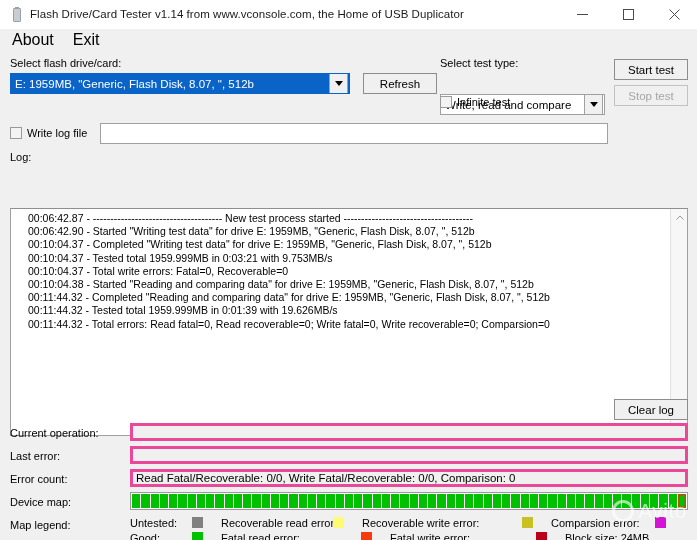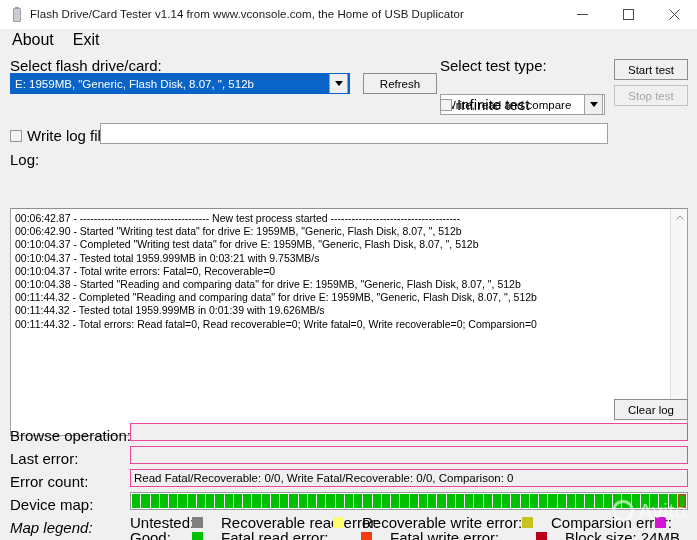--- a/index.html
+++ b/index.html
@@ -93,21 +93,21 @@
   }
 
   
   .main {
     position: relative;
     background: #f0f0f0;
     height: 490px;
   }
 
   .lbl {
-    font-size: 15px;
+    font-size: 11px;
     color: #000;
     white-space: nowrap;
   }
   .abs { position: absolute; }
 
   
   .combo {
     box-sizing: border-box;
     border: 1px solid #a0a0a0;
     background: #ffffff;
@@ -185,33 +185,33 @@
     background: #ffffff;
     height: 21px;
     font-size: 11.5px;
     display: flex;
     align-items: center;
     padding-left: 3px;
     color: #000;
     overflow: hidden;
     white-space: nowrap;
   }
-  .tinput.ro { background: #f0f0f0; border: 1px solid #ec4899; }
+  .tinput.ro { background: #f0f0f0; border: 3px solid #ec4899; }
 
   
   .logbox {
     box-sizing: border-box;
     border: 1px solid #a0a0a0;
     border-top-color: #8f8f8f;
     background: #ffffff;
     overflow: hidden;
     position: relative;
   }
   .log-lines {
-    padding: 3px 0 0 4px;
+    padding: 3px 0 0 17px;
     font-family: "Liberation Sans", sans-serif;
     font-size: 10.5px;
     line-height: 13.2px;
     color: #000;
     white-space: nowrap;
   }
   .log-line { white-space: nowrap; overflow: hidden; }
 
   
   .scrollbar {
@@ -377,21 +377,21 @@
       <div class="sb-arrow bottom">
         <svg width="8" height="5" viewBox="0 0 8 5">
             <path d="M0.5 0.5 L4 4 L7.5 0.5" fill="none" stroke="#9a9a9a" stroke-width="1"></path>
           </svg>
       </div>
     </div>
   </div>
 
   <div class="abs btn" style="left:614px; top:348px; width:74px; height:21px;">Clear log</div>
 
-  <div class="abs lbl" style="left:10px; top:376px;">Browse operation:</div>
+  <div class="abs lbl" style="left:10px; top:376px;">Current operation:</div>
   <div class="abs tinput ro" style="left:130px; top:372px; width:558px; height:18px;"></div>
 
   <div class="abs lbl" style="left:10px; top:399px;">Last error:</div>
   <div class="abs tinput ro" style="left:130px; top:395px; width:558px; height:18px;"></div>
 
   <div class="abs lbl" style="left:10px; top:422px;">Error count:</div>
   <div class="abs tinput ro" style="left:130px; top:418px; width:558px; height:18px;">Read Fatal/Recoverable: 0/0, Write Fatal/Recoverable: 0/0, Comparison: 0</div>
 
   <div class="abs lbl" style="left:10px; top:445px;">Device map:</div>
   <div class="abs devmap" style="left:130px; top:441px; width:558px; height:18px;" id="devmap">
@@ -450,21 +450,21 @@
       <div class="blk" style="background: rgb(0, 192, 0);"></div>
       <div class="blk" style="background: rgb(0, 192, 0);"></div>
       <div class="blk" style="background: rgb(0, 192, 0);"></div>
       <div class="blk" style="background: rgb(0, 192, 0);"></div>
       <div class="blk" style="background: rgb(0, 192, 0);"></div>
       <div class="blk" style="background: rgb(0, 192, 0);"></div>
       <div class="blk" style="background: rgb(0, 192, 0);"></div>
       <div class="blk" style="background: rgb(0, 192, 0); box-shadow: rgb(180, 81, 10) 0px 0px 0px 1.5px inset; margin-right: 0px;"></div>
     </div>
 
-  <div class="abs lbl" style="left:10px; top:468px;font-style:italic;">Map legend:</div>
+  <div class="abs lbl" style="left:10px; top:468px;">Map legend:</div>
 
   <div class="abs" style="left:130px; top:464px; width:558px;">
 
     <div style="display:flex; align-items:center; height:15px;">
       <span class="lbl" style="width:62px;">Untested:</span>
       <span class="sw" id="sw00" style="background: rgb(128, 128, 128);"></span>
       <span class="lbl" style="width:112px; margin-left:18px;">Recoverable read error:</span>
       <span class="sw" id="sw01" style="background: rgb(253, 251, 116);"></span>
       <span class="lbl" style="width:160px; margin-left:18px;">Recoverable write error:</span>
       <span class="sw" id="sw02" style="background: rgb(201, 193, 33);"></span>

